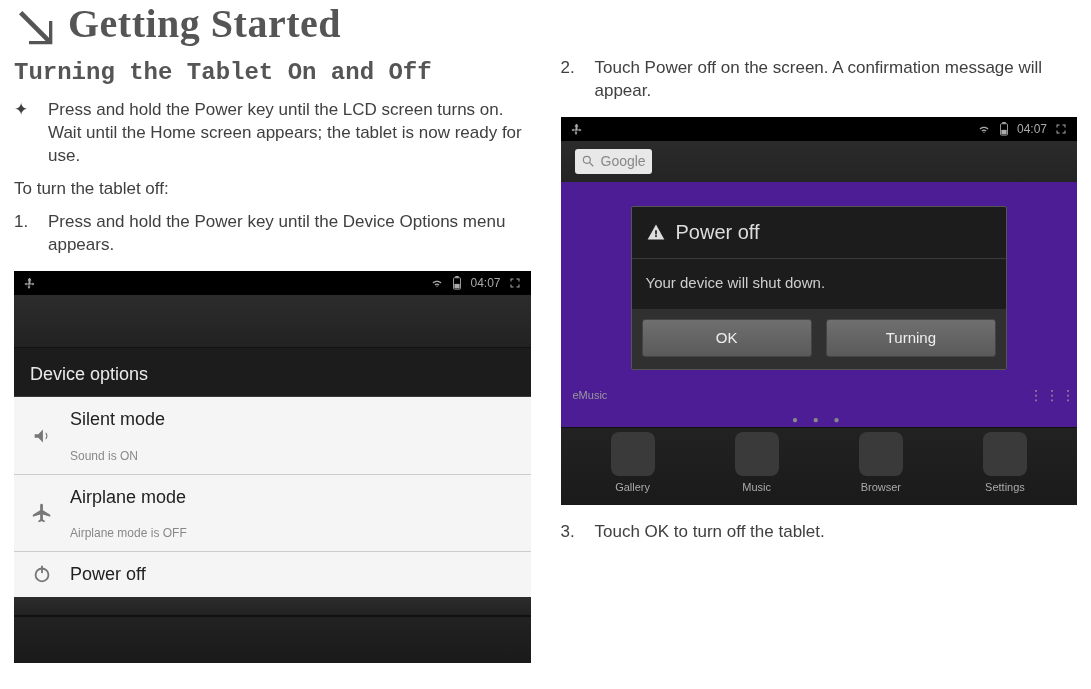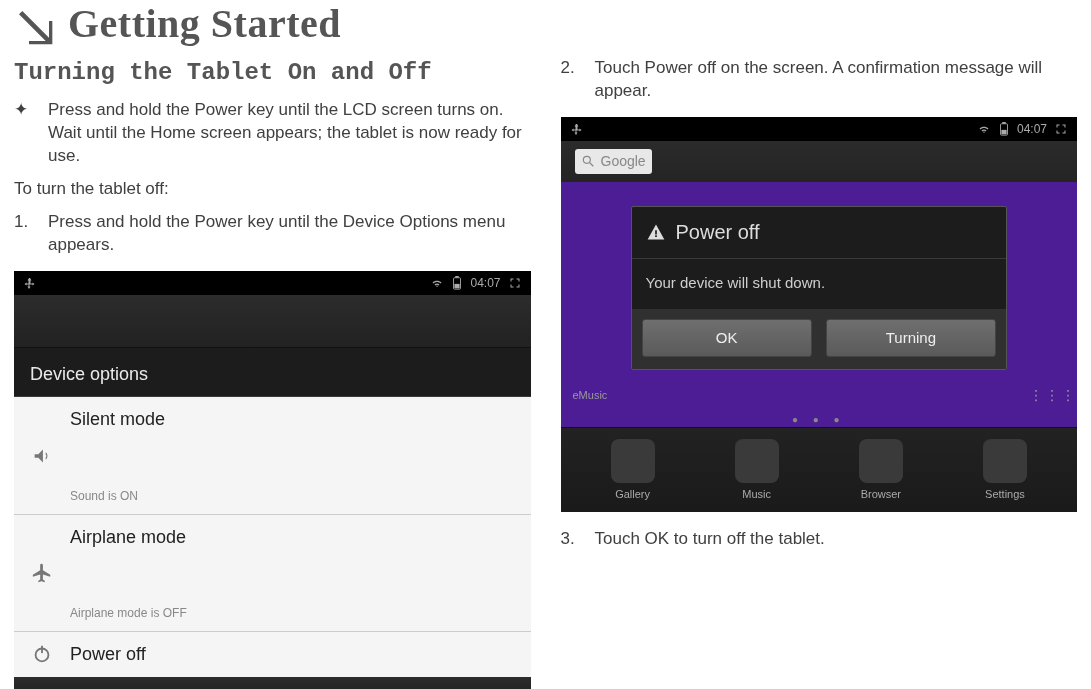--- a/index.html
+++ b/index.html
@@ -104,21 +104,21 @@
   gap: 14px;
   color: #333;
 }
 .option-row:last-child { border-bottom: none; }
 .option-row .icon-slot {
   width: 28px;
   display: flex;
   justify-content: center;
   align-items: center;
 }
-.option-row .labels { display:flex; flex-direction:column;gap:40px; }
+.option-row .labels { display:flex; flex-direction:column; }
 .option-row .main { font-size: 18px; color: #222; }
 .option-row .sub  { font-size: 12px; color: #888; margin-top: 16px; }
 .bottom-blur {
   height: 46px;
   background: linear-gradient(#222,#1a1a1a);
   border-top: 1px solid #111;
 }
 
 
 .shot2 .statusbar { height:24px; }
@@ -167,21 +167,21 @@
   background: linear-gradient(#6f6f6f,#5a5a5a);
   color:#eee;
   text-align:center;
   padding: 8px 0;
   border-radius: 3px;
   border: 1px solid #444;
   font-size: 15px;
 }
 .dock {
   display:flex; justify-content: space-around;
-  padding: 11px 10px 10px 10px;
+  padding: 4px 10px 10px 10px;
   background: linear-gradient(#222,#1a1a1a);
   border-top: 1px solid #111;
 }
 .dock .app {
   display:flex; flex-direction:column; align-items:center; gap:4px;
   font-size:11px; color:#aaa;
 }
 .dock .app .sq {
   width: 44px; height: 44px;
   background: #3a3a3a;

